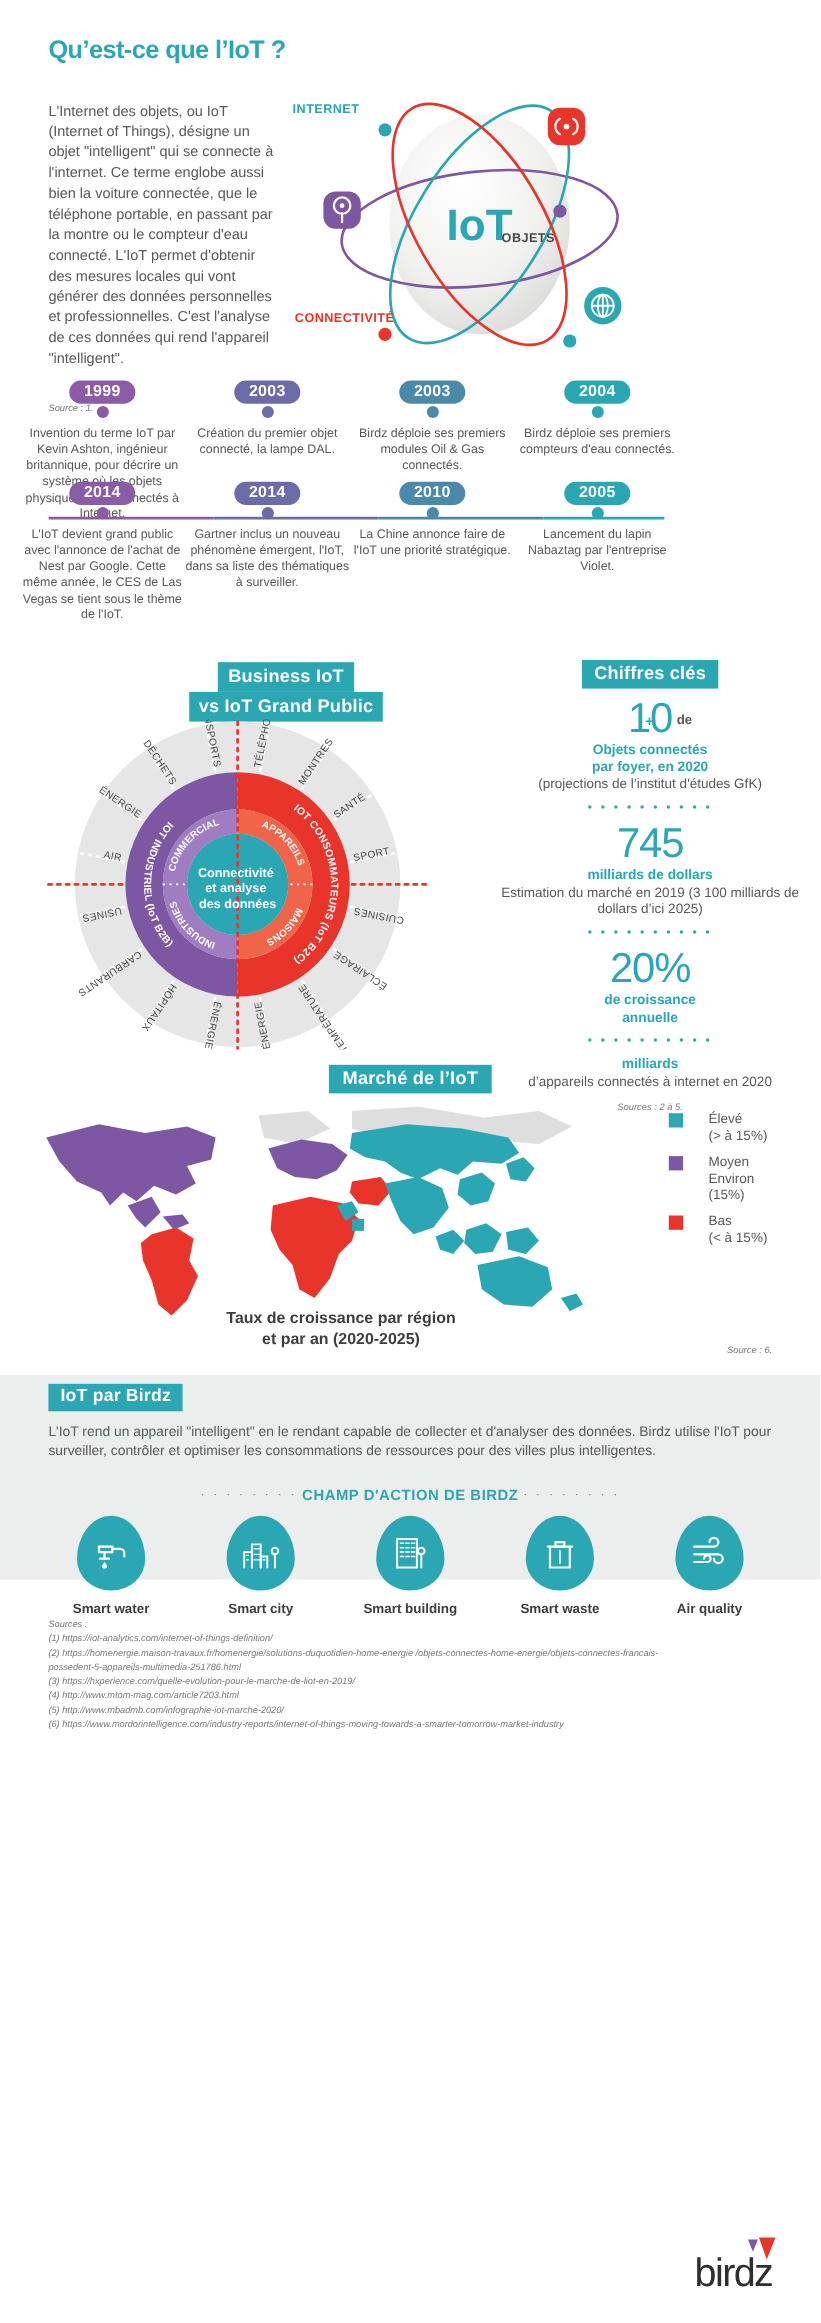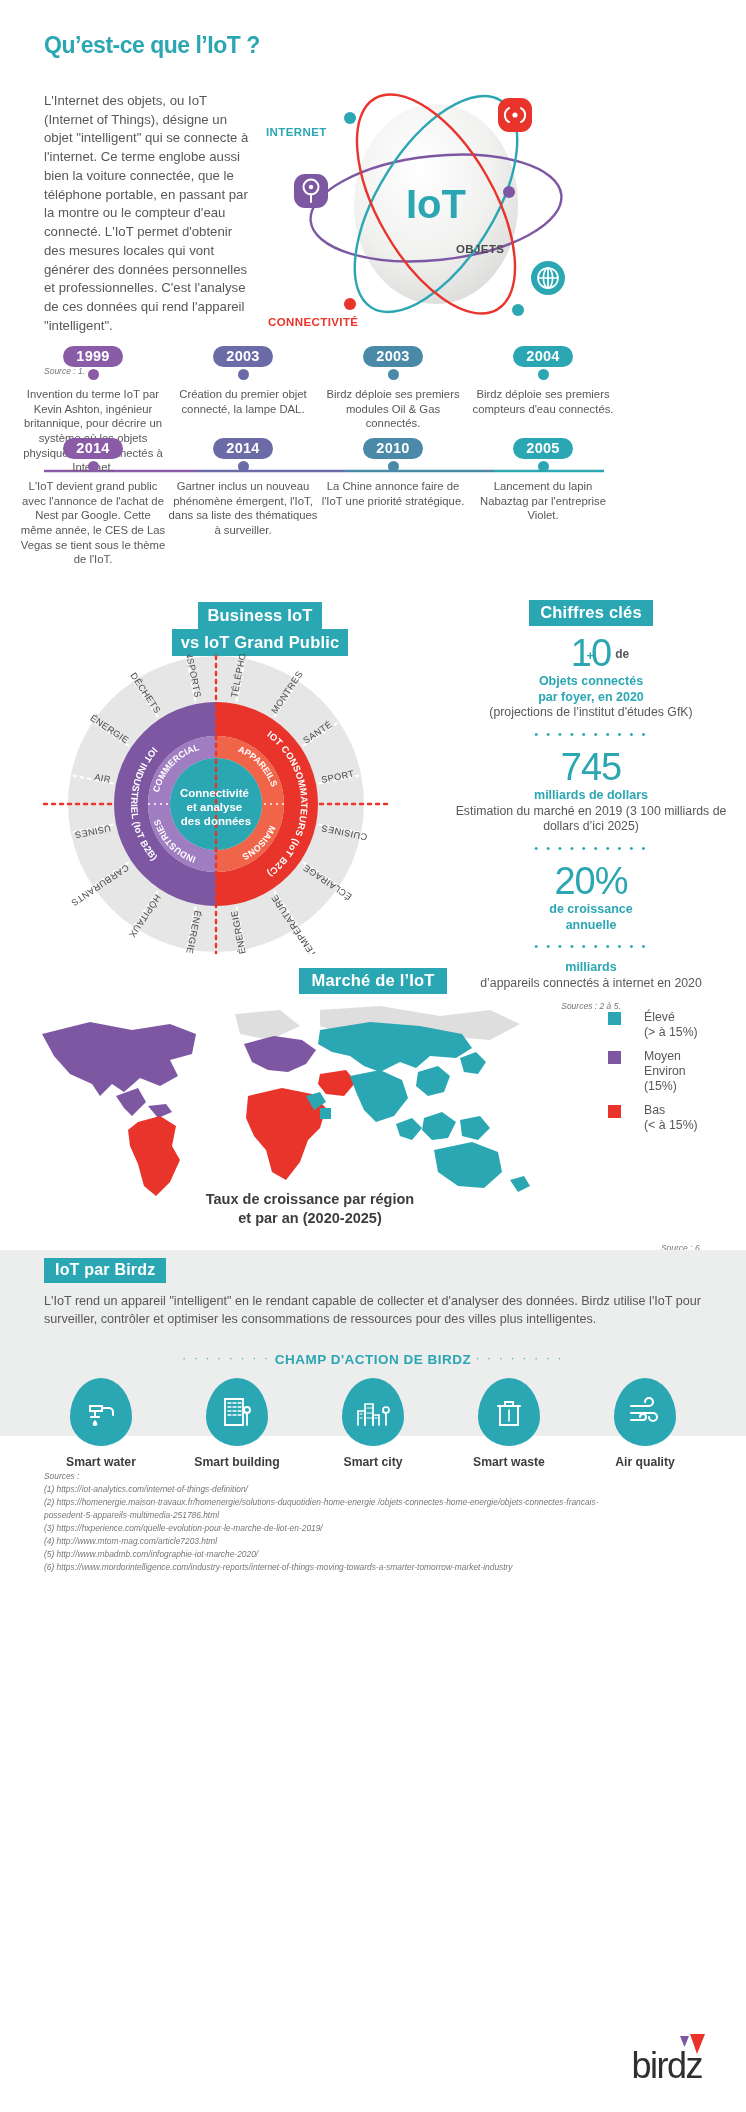--- a/index.html
+++ b/index.html
@@ -20,21 +20,21 @@
     letter-spacing: -0.5px;
   }
   .intro {
     position: absolute; left: 44px; top: 92px; width: 208px;
     font-size: 13.2px; line-height: 1.42; color: #585858;
   }
 
   
   .hero { position: absolute; left: 258px; top: 86px; width: 470px; height: 240px; }
   .hero svg { display:block; }
-  .hero-lbl { position: absolute; font-size: 11.5px; font-weight: bold; letter-spacing: .4px; margin-top: 32px; }
+  .hero-lbl { position: absolute; font-size: 11.5px; font-weight: bold; letter-spacing: .4px; }
   .lbl-internet { left: 8px; top: 8px; color:#2ba6b3; }
   .lbl-objets  { left: 198px; top: 125px; color:#4a4a4a; }
   .lbl-conn    { left: 10px; top: 198px; color:#e8342a; }
 
   
   .timeline { position: absolute; left: 0; top: 346px; width: 746px; height: 230px; }
   .tl-source {
     position:absolute; left:44px; top:20px;
     font-size:8.5px; font-style:italic; color:#777;
   }
@@ -91,21 +91,21 @@
   .map-head .banner { font-size:16.5px; padding:3px 12px 4px; }
   .map { position:absolute; left:20px; top:1000px; width:470px; height:200px; }
   .map-legend { position:absolute; left:608px; top:1010px; width:130px; }
   .leg-row { display:flex; align-items:flex-start; margin-bottom:9px;gap:16px; }
   .leg-sw { width:13px; height:13px; margin-right:7px; flex:none; margin-top:2px; }
   .leg-tx { font-size:12.3px; color:#585858; line-height:1.22; }
   .map-caption {
     position:absolute; left:0; top:1190px; width:620px; text-align:center;
     font-size:14.5px; font-weight:bold; color:#3d3d3d; line-height:1.32;
   }
-  .map-src { position:absolute; right:44px; top:1222px; font-size:8.5px; font-style:italic; color:#777;margin-top:21px; }
+  .map-src { position:absolute; right:44px; top:1222px; font-size:8.5px; font-style:italic; color:#777; }
 
   
   .birdz-sec { position:absolute; left:0; top:1250px; width:746px; height:186px; background:#eceded; }
   .birdz-head { position:absolute; left:44px; top:1258px; }
   .birdz-head .banner { font-size:16px; padding:3px 11px 4px; }
   .birdz-text {
     position:absolute; left:44px; top:1292px; width:660px;
     font-size:12.6px; line-height:1.45; color:#585858;
   }
   .champ {
@@ -501,50 +501,50 @@
           <path d="M11 17 v6"></path>
             <path d="M7 23 h8"></path>
           <path d="M11 26 c-3 3 -3 6 0 6 c3 0 3 -3 0 -6 z" fill="#fff" stroke="none"></path>
         </svg>
       </div>
       <div class="icon-lbl">Smart water</div>
     </div>
 
     <div class="icon-cell">
       <div class="icon-blob">
-        <svg width="34" height="36" viewBox="0 0 34 36" fill="none" stroke="#fff" stroke-width="1.8" stroke-linecap="round">
-          <path d="M5 5 v26 h18 v-26 z"></path>
-          <g stroke-width="1.4">
-              <path d="M8 9h3M13 9h3M18 9h3M8 13h3M13 13h3M18 13h3M8 17h3M13 17h3M18 17h3M8 21h3M13 21h3M18 21h3"></path>
-            </g>
-          <path d="M27 31 v-10 a3 3 0 0 0 -3 -3"></path>
-            <circle cx="27" cy="16" r="3"></circle>
-        </svg>
-      </div>
-      <div class="icon-lbl">Smart building</div>
-    </div>
-
-    <div class="icon-cell">
-      <div class="icon-blob">
         <svg width="36" height="36" viewBox="0 0 36 36" fill="none" stroke="#fff" stroke-width="1.7" stroke-linecap="round">
           <path d="M3 31 v-14 h7 v14"></path>
             <path d="M10 31 v-21 h8 v21"></path>
             <path d="M18 31 v-10 h6 v10"></path>
           <g stroke-width="1.2">
               <path d="M5 20h2M5 24h2M12 14h2M15 14h2M12 19h2M15 19h2M12 24h2M15 24h2M20 24h2"></path>
             </g>
           <path d="M31 31 v-10 a3 3 0 0 0 -3 -3"></path>
             <circle cx="31" cy="16" r="3"></circle>
         </svg>
       </div>
       <div class="icon-lbl">Smart city</div>
     </div>
 
     <div class="icon-cell">
       <div class="icon-blob">
+        <svg width="34" height="36" viewBox="0 0 34 36" fill="none" stroke="#fff" stroke-width="1.8" stroke-linecap="round">
+          <path d="M5 5 v26 h18 v-26 z"></path>
+          <g stroke-width="1.4">
+              <path d="M8 9h3M13 9h3M18 9h3M8 13h3M13 13h3M18 13h3M8 17h3M13 17h3M18 17h3M8 21h3M13 21h3M18 21h3"></path>
+            </g>
+          <path d="M27 31 v-10 a3 3 0 0 0 -3 -3"></path>
+            <circle cx="27" cy="16" r="3"></circle>
+        </svg>
+      </div>
+      <div class="icon-lbl">Smart building</div>
+    </div>
+
+    <div class="icon-cell">
+      <div class="icon-blob">
         <svg width="34" height="36" viewBox="0 0 34 36" fill="none" stroke="#fff" stroke-width="2" stroke-linecap="round">
           <path d="M6 12 h22"></path>
             <path d="M8 12 v19 h18 v-19"></path>
             <path d="M13 8 h8 v4 h-8z"></path>
           <path d="M17 16 v11" stroke-width="1.6"></path>
         </svg>
       </div>
       <div class="icon-lbl">Smart waste</div>
     </div>
 

